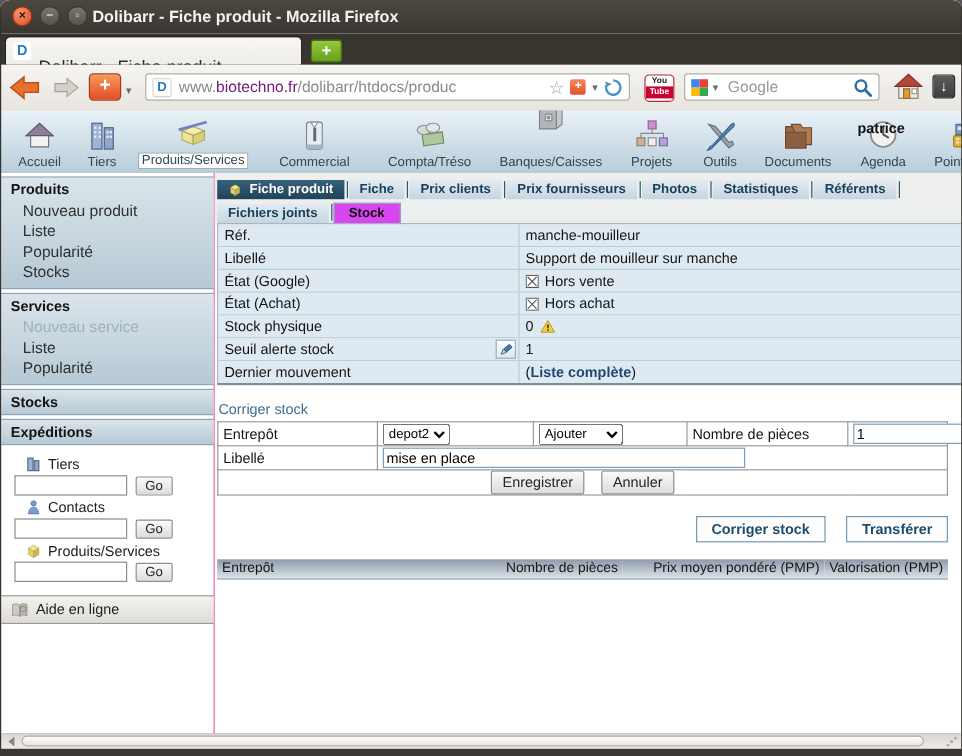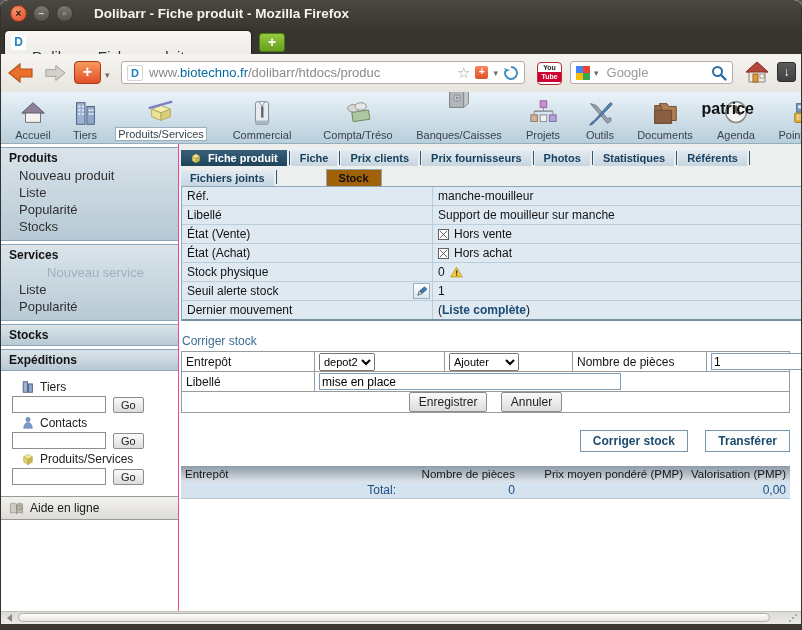--- a/index.html
+++ b/index.html
@@ -10,21 +10,21 @@
   .bottomband{position:absolute;left:0;right:0;bottom:0;height:6px;background:#3b3834;z-index:50;}
 
   
   .titlebar{position:absolute;top:0;left:0;right:0;height:28px;
     background:linear-gradient(#4b4841,#3a3732);border-radius:8px 8px 0 0;}
   .winctl{position:absolute;top:5px;left:10px;display:flex;gap:6px;}
   .ctl{width:17px;height:17px;border-radius:50%;font-size:10px;line-height:16px;text-align:center;
     color:#2e1608;font-weight:bold;box-sizing:border-box;}
   .ctl.close{background:radial-gradient(circle at 35% 30%,#f49469,#dc4b27);border:1px solid #93301a;}
   .ctl.min,.ctl.max{background:linear-gradient(#7a776f,#55524b);border:1px solid #3c3934;color:#d9d7d2;}
-  .wtitle{position:absolute;left:94px;top:6px;color:#f5f3ef;font-size:13.5px;font-weight:bold;}
+  .wtitle{position:absolute;left:77px;top:6px;color:#f5f3ef;font-size:13.5px;font-weight:bold;}
 
   
   .tabstrip{position:absolute;top:28px;left:0;right:0;height:26px;background:#38352f;}
   .btab{position:absolute;left:4px;top:2px;width:248px;height:24px;border-radius:5px 5px 0 0;
     background:linear-gradient(#f8f6f3,#efede9);border:1px solid #23211d;border-bottom:none;
     box-sizing:border-box;display:flex;align-items:center;padding:0 6px;gap:6px;}
   .favicon{width:15px;height:15px;background:#fff;border-radius:2px;color:#1f7ec2;font-weight:bold;
     font-size:12px;line-height:15px;text-align:center;}
   .btab .label{font-size:15px;color:#2e2e2e;margin-top:28px;}
   .newtab{position:absolute;left:259px;top:5px;width:26px;height:19px;border-radius:3px;
@@ -40,21 +40,21 @@
   .plusbtn{position:absolute;left:74px;top:7px;width:27px;height:23px;border-radius:4px;
     background:linear-gradient(#f69a5d,#e24f27);border:1px solid #a53c17;box-sizing:border-box;
     color:#fff;font-weight:bold;font-size:16px;line-height:20px;text-align:center;}
   .caret{color:#6e6a64;font-size:9px;}
   .plus-caret{position:absolute;left:105px;top:16px;}
   .urlbar{position:absolute;left:121px;top:7px;width:404px;height:23px;background:#fff;
     border:1px solid #b2aea7;border-radius:3px;box-sizing:border-box;display:flex;align-items:center;padding:0 5px;}
   .urlbar .favicon{width:14px;height:14px;font-size:11px;line-height:14px;border:1px solid #d5d5d5;}
   .urltext{font-size:13px;margin-left:6px;white-space:nowrap;overflow:hidden;flex:1;}
   .urltext .dim{color:#8d8a85;}
-  .urltext .dom{color:#0369a1;}
+  .urltext .dom{color:#701a75;}
   .url-icons{display:flex;align-items:center;gap:5px;}
   .star{color:#a9a59e;font-size:15px;}
   .mini-plus{width:13px;height:13px;border-radius:2px;background:linear-gradient(#f5875a,#e1512b);
     color:#fff;font-size:10px;font-weight:bold;line-height:12px;text-align:center;}
   .yticon{position:absolute;left:537px;top:8px;width:23px;height:21px;border-radius:4px;
     background:#fff;border:1px solid #b02f2f;overflow:hidden;font-weight:bold;text-align:center;}
   .yticon .y1{font-size:7px;color:#222;line-height:9px;}
   .yticon .y2{font-size:7px;color:#fff;background:#c03;line-height:10px;}
   .searchbar{position:absolute;left:570px;top:7px;width:163px;height:23px;background:#fff;
     border:1px solid #b2aea7;border-radius:3px;box-sizing:border-box;display:flex;align-items:center;padding:0 5px;gap:4px;}
@@ -73,33 +73,33 @@
   .mitem{display:flex;flex-direction:column;align-items:center;justify-content:flex-end;flex:0 0 auto;}
   .mitem svg{width:30px;height:30px;margin-bottom:1px;}
   .mlabel{font-size:11px;color:#36454f;white-space:nowrap;padding:0 3px;}
   .mitem.active .mlabel{background:#fff;border:1px solid #9ab0be;padding:0 2px;}
   .mitem:nth-child(1){width:58px;}  .mitem:nth-child(2){width:46px;}
   .mitem:nth-child(3){width:106px;} .mitem:nth-child(4){width:96px;}
   .mitem:nth-child(5){width:96px;}  .mitem:nth-child(6){width:106px;gap:16px;}
   .mitem:nth-child(7){width:62px;}  .mitem:nth-child(8){width:52px;}
   .mitem:nth-child(9){width:78px;}  .mitem:nth-child(10){width:64px;}
   .mitem:nth-child(11){width:76px;}
-  .login{position:absolute;right:48px;top:8px;font-size:16px;font-weight:bold;color:#101010;}
+  .login{position:absolute;right:48px;top:8px;font-size:12px;font-weight:bold;color:#101010;}
 
   
   .page{position:absolute;top:144px;left:1px;right:1px;bottom:18px;background:#fff;overflow:hidden;}
 
   
   .sidebar{position:absolute;left:0;top:0;bottom:0;width:178px;background:#fff;
     border-right:1px solid #ec4899;box-sizing:border-box;padding-top:3px;}
   .sb-block{background:linear-gradient(#dae4ea,#b7c9d5);border-top:1px solid #8ea4b2;
     border-bottom:1px solid #8ea4b2;padding:3px 6px 5px 8px;margin-bottom:3px;}
   .sb-title{font-size:12px;font-weight:bold;color:#141414;margin-bottom:2px;}
   .sb-item{font-size:13px;color:#303030;padding:1px 0 1px 10px;}
-  .sb-item.disabled{color:#9db1bd;text-align:center;}
+  .sb-item.disabled{color:#9db1bd;}
   .sb-bar{background:linear-gradient(#dae4ea,#b7c9d5);border-top:1px solid #8ea4b2;
     border-bottom:1px solid #8ea4b2;padding:3px 8px;margin-bottom:3px;font-size:12px;font-weight:bold;color:#141414;}
   .sb-search{padding:6px 6px 4px 6px;}
   .sgroup{margin-bottom:3px;}
   .slabel{display:flex;align-items:center;gap:5px;font-size:12px;color:#202020;padding-left:14px;margin-bottom:2px;}
   .srow{display:flex;align-items:center;gap:7px;padding-left:5px;}
   .srow input{width:88px;height:15px;border:1px solid #8d8d8d;font-size:11px;font-family:inherit;padding:0 2px;}
   .gobtn{font-size:11px;background:linear-gradient(#fbfbfb,#dcdcdc);border:1px solid #8d8d8d;
     padding:1px 7px;color:#222;border-radius:2px;}
   .helpbar{background:linear-gradient(#f3f2ef,#dedcd7);border-top:1px solid #9a9a9a;
@@ -108,22 +108,22 @@
 
   
   .main{position:absolute;left:178px;top:0;right:0;bottom:0;background:#fff;}
   .topband{position:absolute;top:0;left:0;right:0;height:42px;background:#ecEFee;background:#ecefee;}
   .tabs1{position:absolute;top:5px;left:2px;display:flex;align-items:flex-end;height:17px;}
   .tabs2{position:absolute;top:23px;left:2px;display:flex;align-items:flex-end;height:19px;}
   .tab{font-size:11px;font-weight:bold;color:#17405d;background:linear-gradient(#e3ebf1,#c7d5e0);
     padding:2px 9px;white-space:nowrap;}
   .tab.dark{background:linear-gradient(#38607a,#1f4459);color:#fff;display:flex;align-items:center;gap:6px;}
   .tabsep{width:1px;height:14px;background:#2e566f;margin:0 1px 0 2px;align-self:center;}
-  .tab.white{background:#a16207;color:#101010;border:1px solid #8fa6b5;border-bottom:1px solid #fff;
-    margin-bottom:-1px;padding:2px 12px;margin-left:48px;}
+  .tab.white{background:#d946ef;color:#101010;border:1px solid #8fa6b5;border-bottom:1px solid #fff;
+    margin-bottom:-1px;padding:2px 12px;}
   .content{position:absolute;top:42px;left:2px;width:611px;}
 
   
   .itable{width:707px;border:1px solid #92a8b8;border-bottom:2px solid #77909f;box-sizing:border-box;}
   .irow{display:flex;background:#dfe9f1;border-bottom:1px solid #b9cdda;height:18px;align-items:center;
     font-size:12px;color:#141414;}
   .irow:last-child{border-bottom:none;}
   .ilabel{width:250px;flex:0 0 auto;padding-left:5px;display:flex;align-items:center;box-sizing:border-box;}
   .ilabel .sp{flex:1;}
   .ivalue{flex:1;display:flex;align-items:center;gap:5px;padding-left:5px;border-left:1px solid #b9cdda;height:100%;box-sizing:border-box;}
@@ -486,21 +486,21 @@
           <div class="irow">
             <div class="ilabel">
                 <span>Libellé</span>
               </div>
             <div class="ivalue">
                 <span>Support de mouilleur sur manche</span>
               </div>
           </div>
           <div class="irow">
             <div class="ilabel">
-                <span>État (Vente)</span>
+                <span>État (Google)</span>
               </div>
             <div class="ivalue">
               <svg width="11" height="11" viewBox="0 0 12 12">
                   <rect x="0.5" y="0.5" width="11" height="11" fill="#fff" stroke="#555"></rect>
                   <path d="M2 2l8 8M10 2l-8 8" stroke="#555" stroke-width="1"></path>
                 </svg>
               <span>Hors vente</span>
             </div>
           </div>
           <div class="irow">
@@ -588,26 +588,20 @@
         </div>
 
         <table class="stable">
           <tbody>
               <tr>
             <th style="width:250px">Entrepôt</th>
             <th style="width:115px">Nombre de pièces</th>
             <th style="width:165px">Prix moyen pondéré (PMP)</th>
             <th>Valorisation (PMP)</th>
           </tr>
-          <tr>
-            <td>Total:</td>
-            <td>0</td>
-            <td></td>
-            <td>0,00</td>
-          </tr>
         </tbody>
           </table>
 
       </div>
     </div>
   </div>
 
   <div class="hscroll">
     <div class="harrow">
         <i></i>

